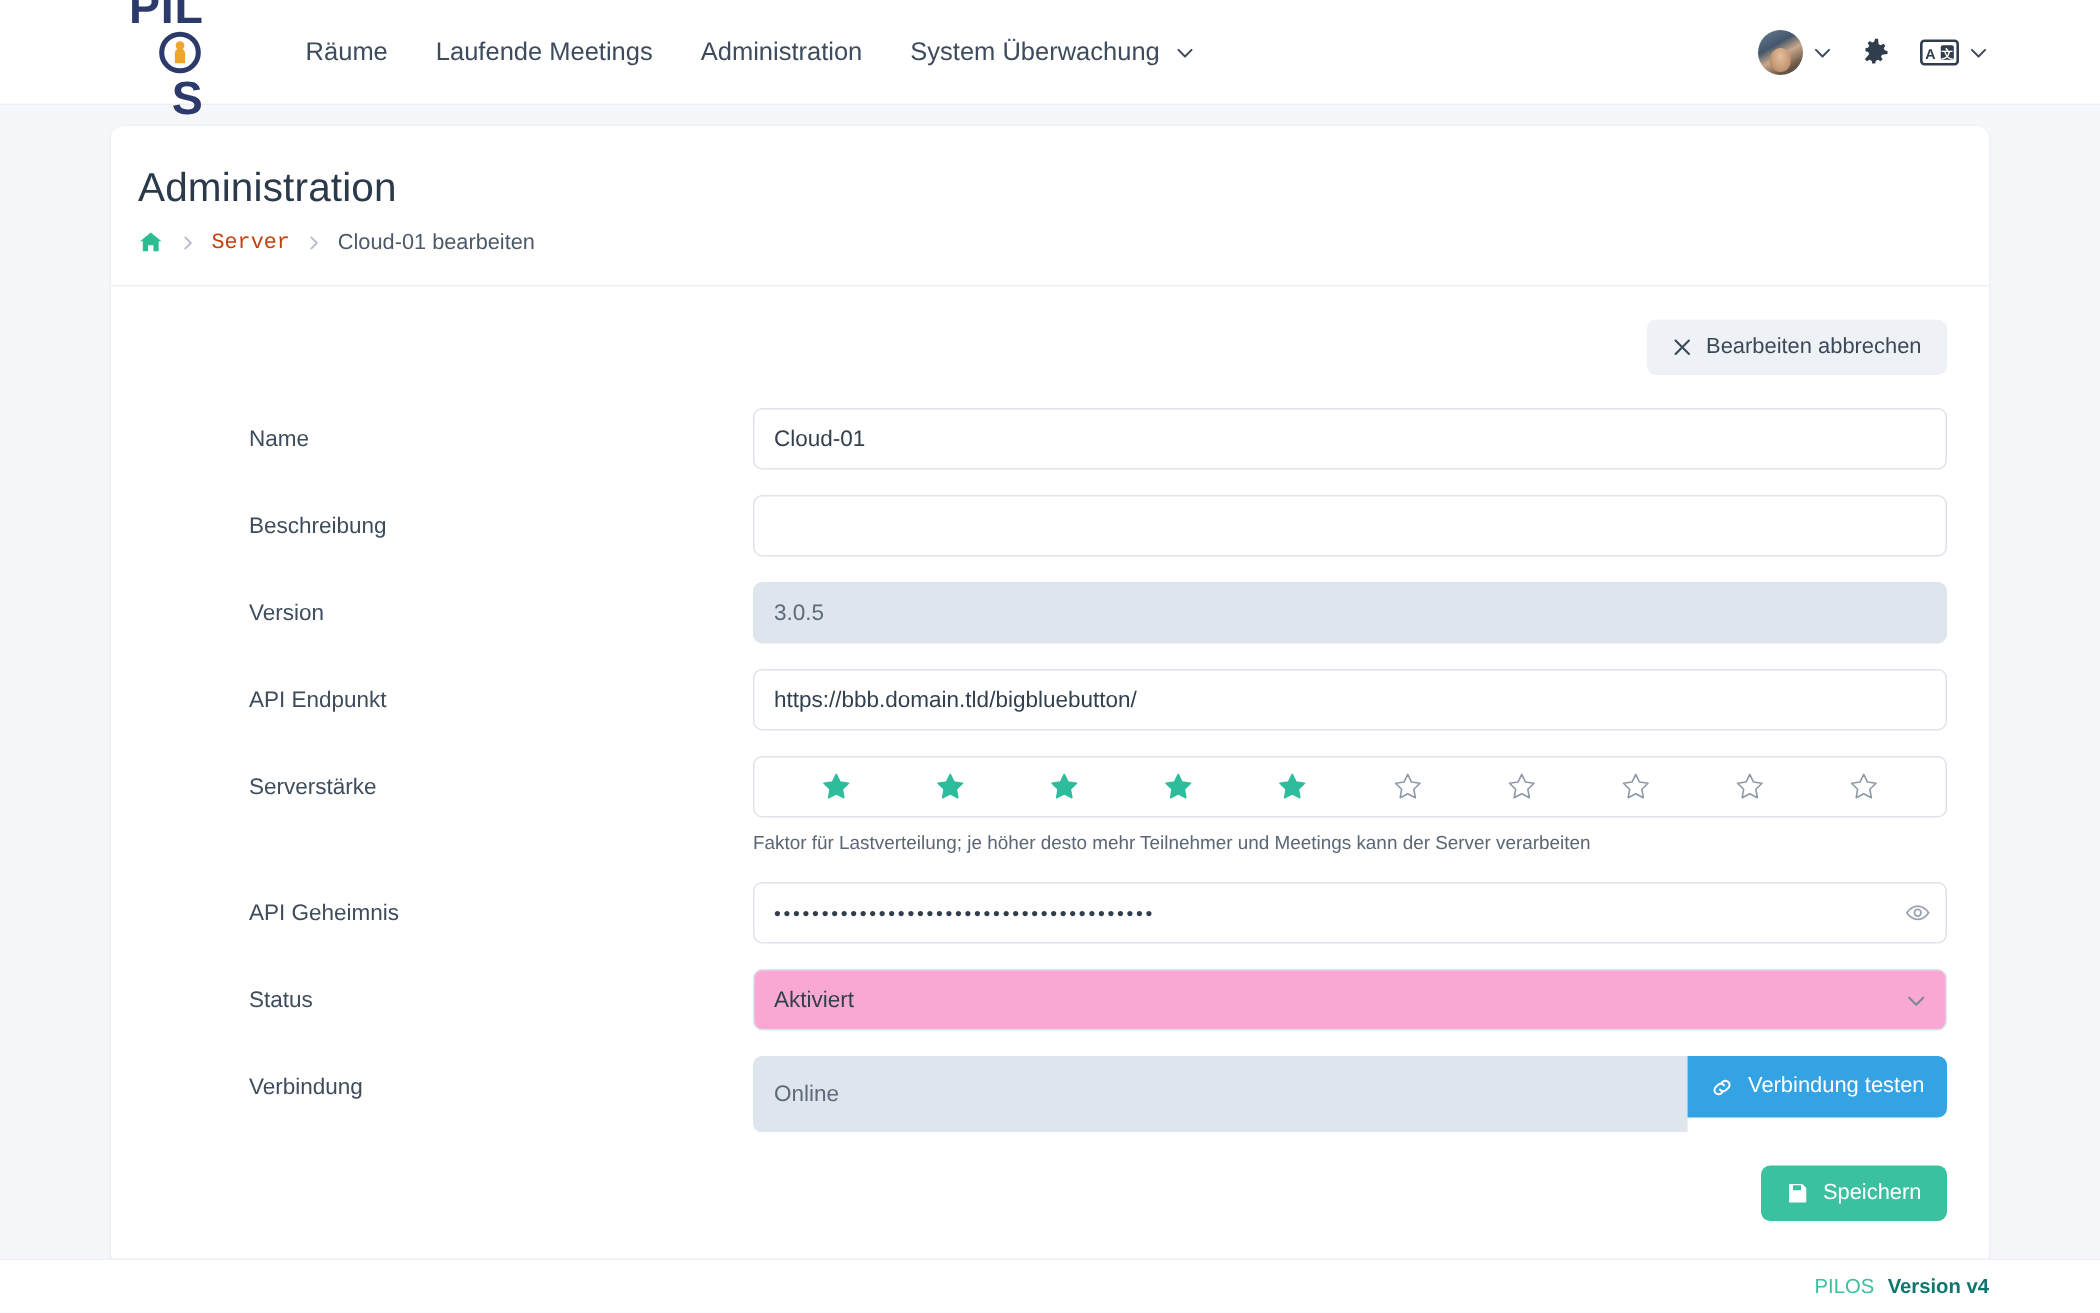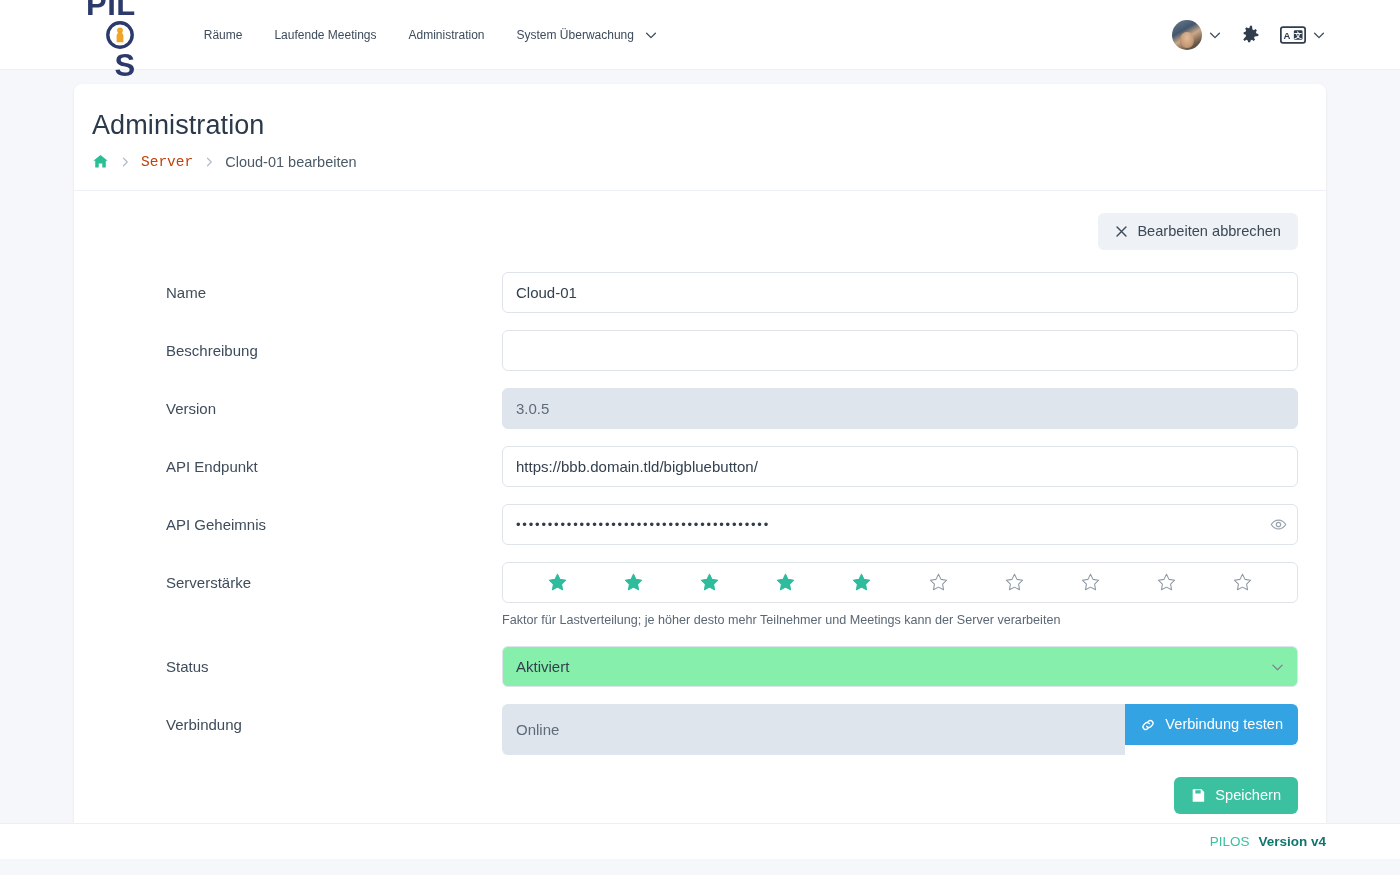--- a/index.html
+++ b/index.html
@@ -47,21 +47,21 @@
     height: 30px;
     margin: 0 1px;
   }
 
   .nav-links {
     display: flex;
     align-items: center;
     gap: 0;
   }
   .nav-link {
-    font-size: 12px;
+    font-size: 17px;
     color: #3d4b5c;
     padding: 8px 16px;
     cursor: pointer;
     white-space: nowrap;
     display: flex;
     align-items: center;
     gap: 10px;
   }
 
   .nav-right {
@@ -218,21 +218,21 @@
     line-height: 1.4;
   }
 
   
   .select-wrap { position: relative; }
   .select {
     width: 100%;
     height: 41px;
     border: 1px solid #dfe4ea;
     border-radius: 6px;
-    background: #86efac;
+    background: #f9a8d4;
     font-size: 15px;
     font-family: inherit;
     color: #33404e;
     padding: 0 55px 0 13px;
     outline: none;
     appearance: none;
     -webkit-appearance: none;
     cursor: pointer;
   }
   .select-chevron {
@@ -272,21 +272,21 @@
   .save-row {
     display: flex;
     justify-content: flex-end;
     margin-top: 22px;
     align-items: flex-end;
   }
 
   
   .footer {
     position: absolute;
-    left: 0; right: 0; bottom: 16px;
+    left: 0; right: 0; bottom: 0;
     height: 36px;
     background: #ffffff;
     border-top: 1px solid #eceff3;
     display: flex;
     align-items: center;
     justify-content: flex-end;
     padding-right: 74px;
     font-size: 13.5px;
     gap: 9px;
   }
@@ -426,90 +426,90 @@
     </div>
 
     <div class="form-row">
       <div class="form-label">API Endpunkt</div>
       <div class="form-control">
         <input class="input" type="text" value="https://bbb.domain.tld/bigbluebutton/" style="">
       </div>
     </div>
 
     <div class="form-row">
+      <div class="form-label">Serverstärke</div>
+      <div class="form-control">
+        <div class="rating-box" id="rating-box">
+            <span class="star">
+              <svg width="19" height="19" viewBox="0 0 20 20">
+                <path d="M10 1.3l2.65 5.4 5.95.86-4.3 4.2 1.02 5.93L10 14.9l-5.32 2.79 1.02-5.93-4.3-4.2 5.95-.86z" fill="#2dbc9c" stroke="#2dbc9c" stroke-width="1.1" stroke-linejoin="round"></path>
+              </svg>
+            </span>
+            <span class="star">
+              <svg width="19" height="19" viewBox="0 0 20 20">
+                <path d="M10 1.3l2.65 5.4 5.95.86-4.3 4.2 1.02 5.93L10 14.9l-5.32 2.79 1.02-5.93-4.3-4.2 5.95-.86z" fill="#2dbc9c" stroke="#2dbc9c" stroke-width="1.1" stroke-linejoin="round"></path>
+              </svg>
+            </span>
+            <span class="star">
+              <svg width="19" height="19" viewBox="0 0 20 20">
+                <path d="M10 1.3l2.65 5.4 5.95.86-4.3 4.2 1.02 5.93L10 14.9l-5.32 2.79 1.02-5.93-4.3-4.2 5.95-.86z" fill="#2dbc9c" stroke="#2dbc9c" stroke-width="1.1" stroke-linejoin="round"></path>
+              </svg>
+            </span>
+            <span class="star">
+              <svg width="19" height="19" viewBox="0 0 20 20">
+                <path d="M10 1.3l2.65 5.4 5.95.86-4.3 4.2 1.02 5.93L10 14.9l-5.32 2.79 1.02-5.93-4.3-4.2 5.95-.86z" fill="#2dbc9c" stroke="#2dbc9c" stroke-width="1.1" stroke-linejoin="round"></path>
+              </svg>
+            </span>
+            <span class="star">
+              <svg width="19" height="19" viewBox="0 0 20 20">
+                <path d="M10 1.3l2.65 5.4 5.95.86-4.3 4.2 1.02 5.93L10 14.9l-5.32 2.79 1.02-5.93-4.3-4.2 5.95-.86z" fill="#2dbc9c" stroke="#2dbc9c" stroke-width="1.1" stroke-linejoin="round"></path>
+              </svg>
+            </span>
+            <span class="star">
+              <svg width="19" height="19" viewBox="0 0 20 20">
+                <path d="M10 1.3l2.65 5.4 5.95.86-4.3 4.2 1.02 5.93L10 14.9l-5.32 2.79 1.02-5.93-4.3-4.2 5.95-.86z" fill="none" stroke="#8c98a6" stroke-width="1.1" stroke-linejoin="round"></path>
+              </svg>
+            </span>
+            <span class="star">
+              <svg width="19" height="19" viewBox="0 0 20 20">
+                <path d="M10 1.3l2.65 5.4 5.95.86-4.3 4.2 1.02 5.93L10 14.9l-5.32 2.79 1.02-5.93-4.3-4.2 5.95-.86z" fill="none" stroke="#8c98a6" stroke-width="1.1" stroke-linejoin="round"></path>
+              </svg>
+            </span>
+            <span class="star">
+              <svg width="19" height="19" viewBox="0 0 20 20">
+                <path d="M10 1.3l2.65 5.4 5.95.86-4.3 4.2 1.02 5.93L10 14.9l-5.32 2.79 1.02-5.93-4.3-4.2 5.95-.86z" fill="none" stroke="#8c98a6" stroke-width="1.1" stroke-linejoin="round"></path>
+              </svg>
+            </span>
+            <span class="star">
+              <svg width="19" height="19" viewBox="0 0 20 20">
+                <path d="M10 1.3l2.65 5.4 5.95.86-4.3 4.2 1.02 5.93L10 14.9l-5.32 2.79 1.02-5.93-4.3-4.2 5.95-.86z" fill="none" stroke="#8c98a6" stroke-width="1.1" stroke-linejoin="round"></path>
+              </svg>
+            </span>
+            <span class="star">
+              <svg width="19" height="19" viewBox="0 0 20 20">
+                <path d="M10 1.3l2.65 5.4 5.95.86-4.3 4.2 1.02 5.93L10 14.9l-5.32 2.79 1.02-5.93-4.3-4.2 5.95-.86z" fill="none" stroke="#8c98a6" stroke-width="1.1" stroke-linejoin="round"></path>
+              </svg>
+            </span>
+          </div>
+        <div class="help-text">Faktor für Lastverteilung; je höher desto mehr Teilnehmer und Meetings kann der Server verarbeiten</div>
+      </div>
+    </div>
+
+    <div class="form-row">
       <div class="form-label">API Geheimnis</div>
       <div class="form-control">
         <div class="input-group">
           <input class="input secret-dots" type="text" value="••••••••••••••••••••••••••••••••••••••••" style="">
           <button class="eye-btn">
             <svg width="17" height="17" viewBox="0 0 20 20" fill="none" stroke="currentColor" stroke-width="1.4">
               <path d="M1.5 10S4.7 4.8 10 4.8 18.5 10 18.5 10 15.3 15.2 10 15.2 1.5 10 1.5 10z"></path>
               <circle cx="10" cy="10" r="2.6"></circle>
             </svg>
           </button>
         </div>
-      </div>
-    </div>
-
-    <div class="form-row">
-      <div class="form-label">Serverstärke</div>
-      <div class="form-control">
-        <div class="rating-box" id="rating-box">
-            <span class="star">
-              <svg width="19" height="19" viewBox="0 0 20 20">
-                <path d="M10 1.3l2.65 5.4 5.95.86-4.3 4.2 1.02 5.93L10 14.9l-5.32 2.79 1.02-5.93-4.3-4.2 5.95-.86z" fill="#2dbc9c" stroke="#2dbc9c" stroke-width="1.1" stroke-linejoin="round"></path>
-              </svg>
-            </span>
-            <span class="star">
-              <svg width="19" height="19" viewBox="0 0 20 20">
-                <path d="M10 1.3l2.65 5.4 5.95.86-4.3 4.2 1.02 5.93L10 14.9l-5.32 2.79 1.02-5.93-4.3-4.2 5.95-.86z" fill="#2dbc9c" stroke="#2dbc9c" stroke-width="1.1" stroke-linejoin="round"></path>
-              </svg>
-            </span>
-            <span class="star">
-              <svg width="19" height="19" viewBox="0 0 20 20">
-                <path d="M10 1.3l2.65 5.4 5.95.86-4.3 4.2 1.02 5.93L10 14.9l-5.32 2.79 1.02-5.93-4.3-4.2 5.95-.86z" fill="#2dbc9c" stroke="#2dbc9c" stroke-width="1.1" stroke-linejoin="round"></path>
-              </svg>
-            </span>
-            <span class="star">
-              <svg width="19" height="19" viewBox="0 0 20 20">
-                <path d="M10 1.3l2.65 5.4 5.95.86-4.3 4.2 1.02 5.93L10 14.9l-5.32 2.79 1.02-5.93-4.3-4.2 5.95-.86z" fill="#2dbc9c" stroke="#2dbc9c" stroke-width="1.1" stroke-linejoin="round"></path>
-              </svg>
-            </span>
-            <span class="star">
-              <svg width="19" height="19" viewBox="0 0 20 20">
-                <path d="M10 1.3l2.65 5.4 5.95.86-4.3 4.2 1.02 5.93L10 14.9l-5.32 2.79 1.02-5.93-4.3-4.2 5.95-.86z" fill="#2dbc9c" stroke="#2dbc9c" stroke-width="1.1" stroke-linejoin="round"></path>
-              </svg>
-            </span>
-            <span class="star">
-              <svg width="19" height="19" viewBox="0 0 20 20">
-                <path d="M10 1.3l2.65 5.4 5.95.86-4.3 4.2 1.02 5.93L10 14.9l-5.32 2.79 1.02-5.93-4.3-4.2 5.95-.86z" fill="none" stroke="#8c98a6" stroke-width="1.1" stroke-linejoin="round"></path>
-              </svg>
-            </span>
-            <span class="star">
-              <svg width="19" height="19" viewBox="0 0 20 20">
-                <path d="M10 1.3l2.65 5.4 5.95.86-4.3 4.2 1.02 5.93L10 14.9l-5.32 2.79 1.02-5.93-4.3-4.2 5.95-.86z" fill="none" stroke="#8c98a6" stroke-width="1.1" stroke-linejoin="round"></path>
-              </svg>
-            </span>
-            <span class="star">
-              <svg width="19" height="19" viewBox="0 0 20 20">
-                <path d="M10 1.3l2.65 5.4 5.95.86-4.3 4.2 1.02 5.93L10 14.9l-5.32 2.79 1.02-5.93-4.3-4.2 5.95-.86z" fill="none" stroke="#8c98a6" stroke-width="1.1" stroke-linejoin="round"></path>
-              </svg>
-            </span>
-            <span class="star">
-              <svg width="19" height="19" viewBox="0 0 20 20">
-                <path d="M10 1.3l2.65 5.4 5.95.86-4.3 4.2 1.02 5.93L10 14.9l-5.32 2.79 1.02-5.93-4.3-4.2 5.95-.86z" fill="none" stroke="#8c98a6" stroke-width="1.1" stroke-linejoin="round"></path>
-              </svg>
-            </span>
-            <span class="star">
-              <svg width="19" height="19" viewBox="0 0 20 20">
-                <path d="M10 1.3l2.65 5.4 5.95.86-4.3 4.2 1.02 5.93L10 14.9l-5.32 2.79 1.02-5.93-4.3-4.2 5.95-.86z" fill="none" stroke="#8c98a6" stroke-width="1.1" stroke-linejoin="round"></path>
-              </svg>
-            </span>
-          </div>
-        <div class="help-text">Faktor für Lastverteilung; je höher desto mehr Teilnehmer und Meetings kann der Server verarbeiten</div>
       </div>
     </div>
 
     <div class="form-row" style="margin-top:8px;">
       <div class="form-label">Status</div>
       <div class="form-control">
         <div class="select-wrap">
           <select class="select" id="status-select"><option value="Aktiviert">Aktiviert</option><option value="Deaktiviert">Deaktiviert</option><option value="Entwässernd">Entwässernd</option></select>
           <span class="select-chevron">
             <svg width="15" height="15" viewBox="0 0 16 16">

